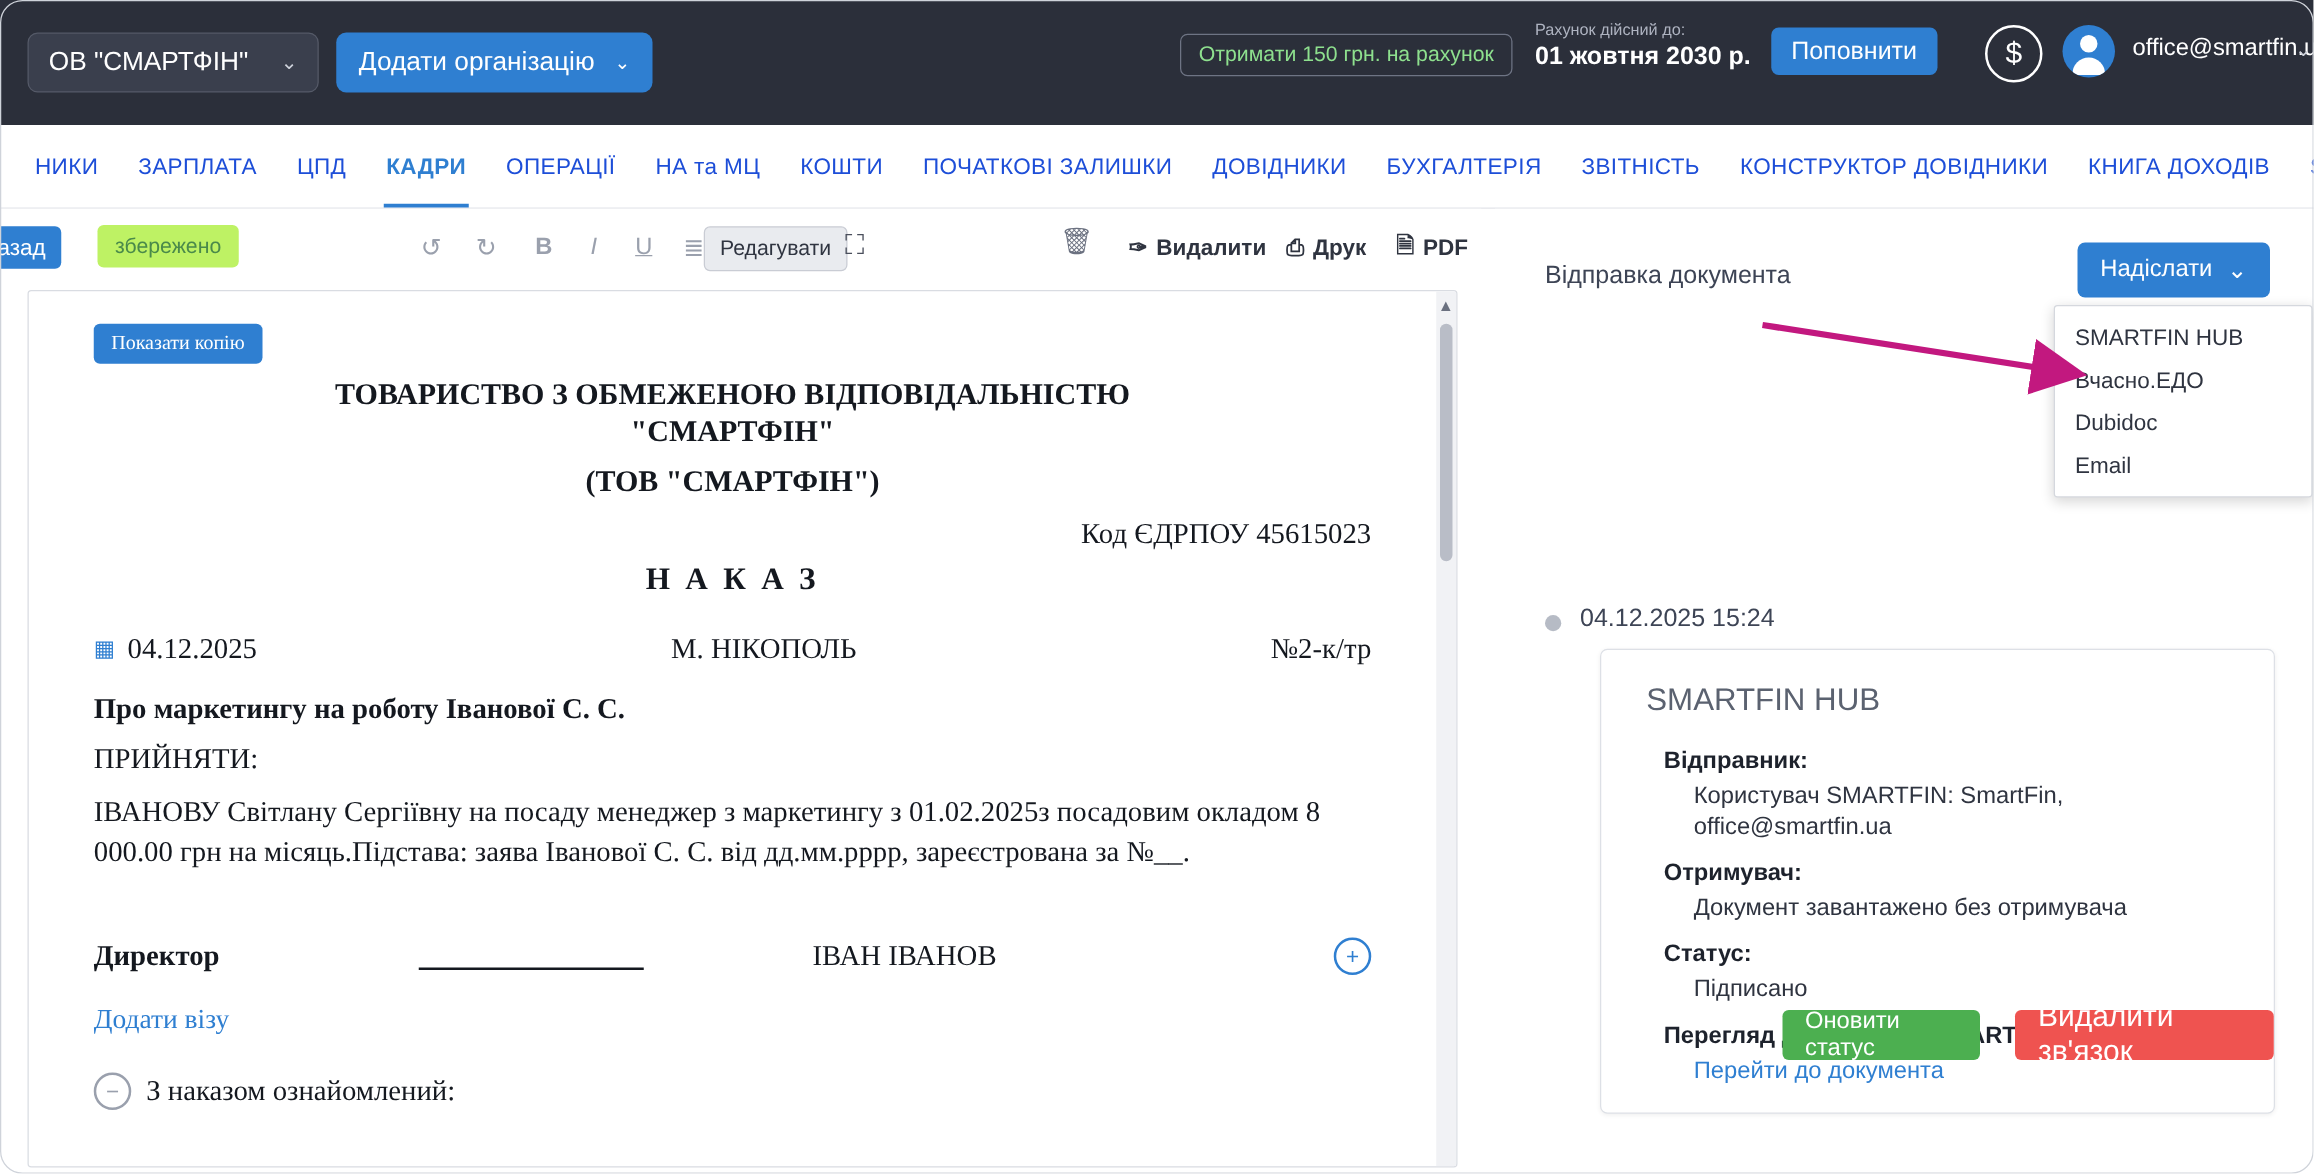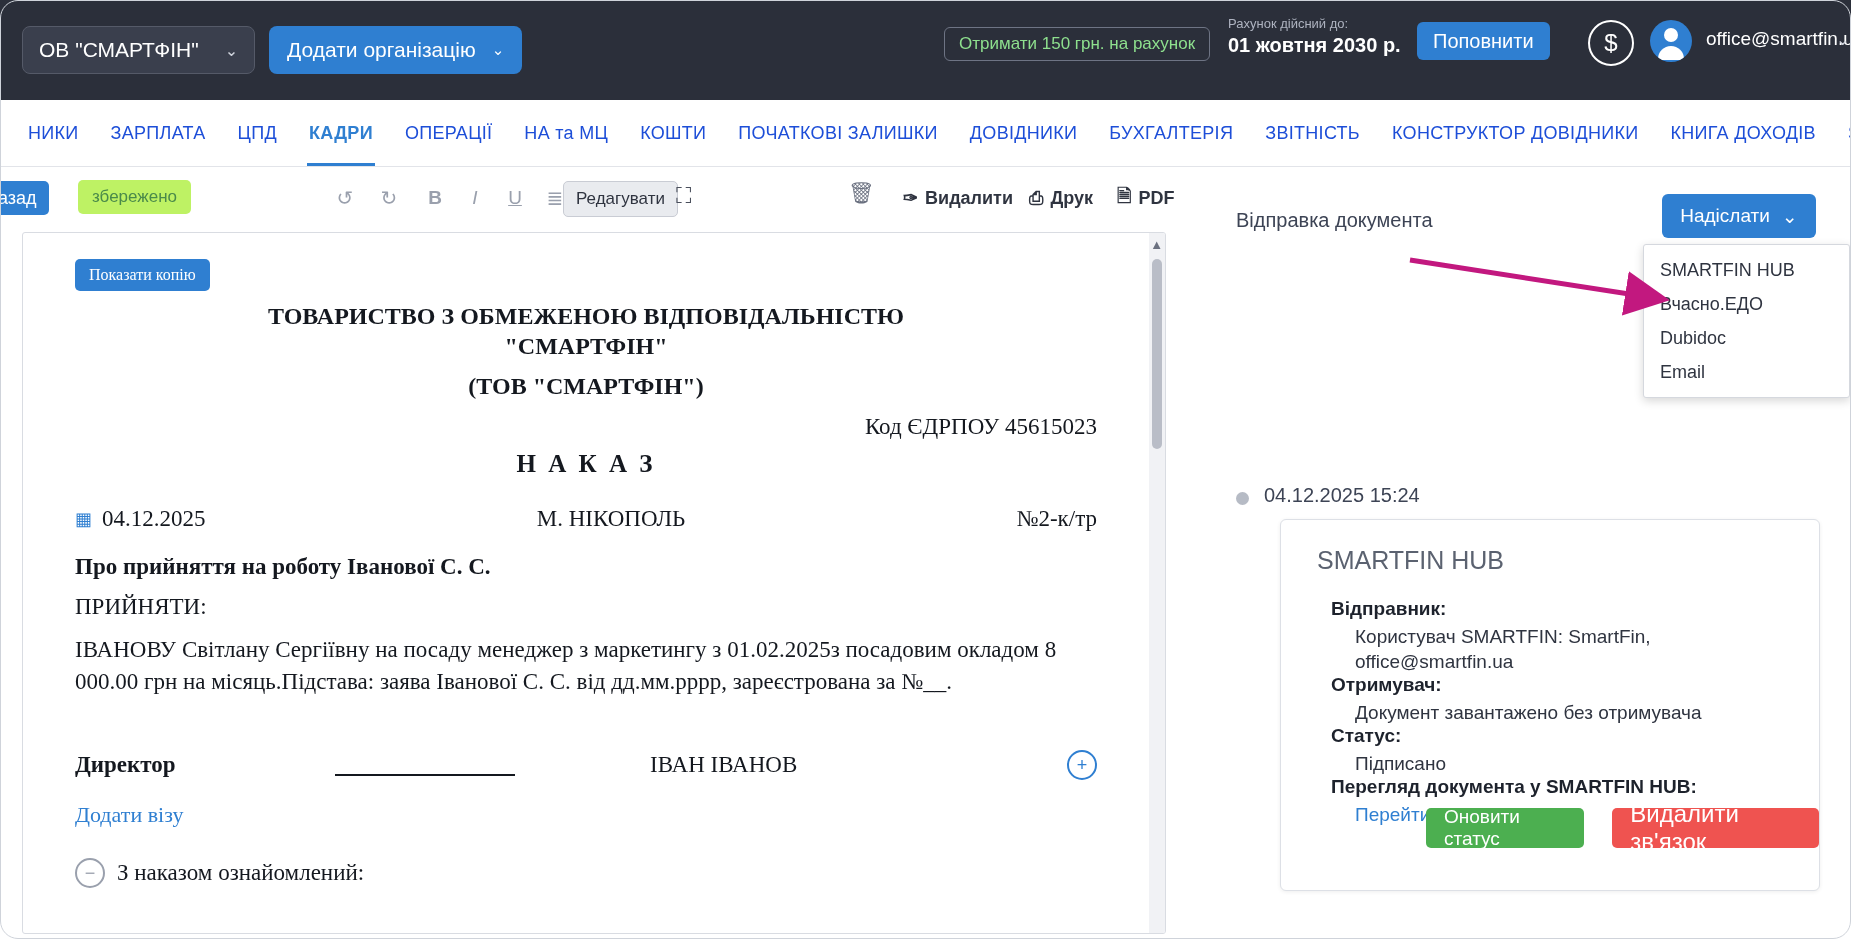--- a/index.html
+++ b/index.html
@@ -336,21 +336,21 @@
     background: #ffffff;
     border: 1px solid #dde0e6;
     border-radius: 6px;
     box-shadow: 0 1px 4px rgba(0,0,0,.07);
   }
   .card-title {
     position: absolute; left: 36px; top: 26px;
     font-size: 25px; color: #5b6270;
   }
   .card-inner { position: absolute; left: 50px; top: 78px; width: 450px; }
-  .card-inner .lbl { font-weight: bold; font-size: 19px; color: #1d222c; }
+  .card-inner .lbl { font-weight: bold; font-size: 19px; color: #1d222c; margin-top: 14px; }
   .card-inner .lbl:first-child { margin-top: 0; }
   .card-inner .val { font-size: 19px; color: #2f3440; margin-left: 24px; margin-top: 4px; line-height: 25px; }
   .card-link { font-size: 19px; color: #2f7fd1; margin-left: 24px; margin-top: 6px; }
   .card-btns {
     position: absolute; left: 145px; top: 288px;
     display: flex; gap: 28px;
   }
   .btn-green {
     height: 40px; padding: 0 18px; background: #4caf50; color: #fff;
     font-size: 19px; border-radius: 5px; display: flex; align-items: center;
@@ -456,21 +456,21 @@
       <div class="edrpou">Код ЄДРПОУ 45615023</div>
       <div class="nakaz">Н А К А З</div>
       <div class="meta-row">
         <span class="date">
           <span class="cal-icon">▦</span>
           <span>04.12.2025</span>
         </span>
         <span>М. НІКОПОЛЬ</span>
         <span>№2-к/тр</span>
       </div>
-      <div class="doc-sub">Про прийняття на роботу Іванової С. С.</div>
+      <div class="doc-sub">Про маркетингу на роботу Іванової С. С.</div>
       <div class="doc-line">ПРИЙНЯТИ:</div>
       <div class="doc-par">ІВАНОВУ Світлану Сергіївну на посаду менеджер з маркетингу з 01.02.2025з посадовим окладом 8 000.00 грн на місяць.Підстава: заява Іванової С. С. від дд.мм.рррр, зареєстрована за №__.</div>
       <div class="sign-row">
         <span class="who">Директор</span>
         <span class="rule"></span>
         <span class="name">ІВАН ІВАНОВ</span>
         <span class="plus-circle">+</span>
       </div>
       <div class="add-visa">Додати візу</div>
       <div class="ack-row">

